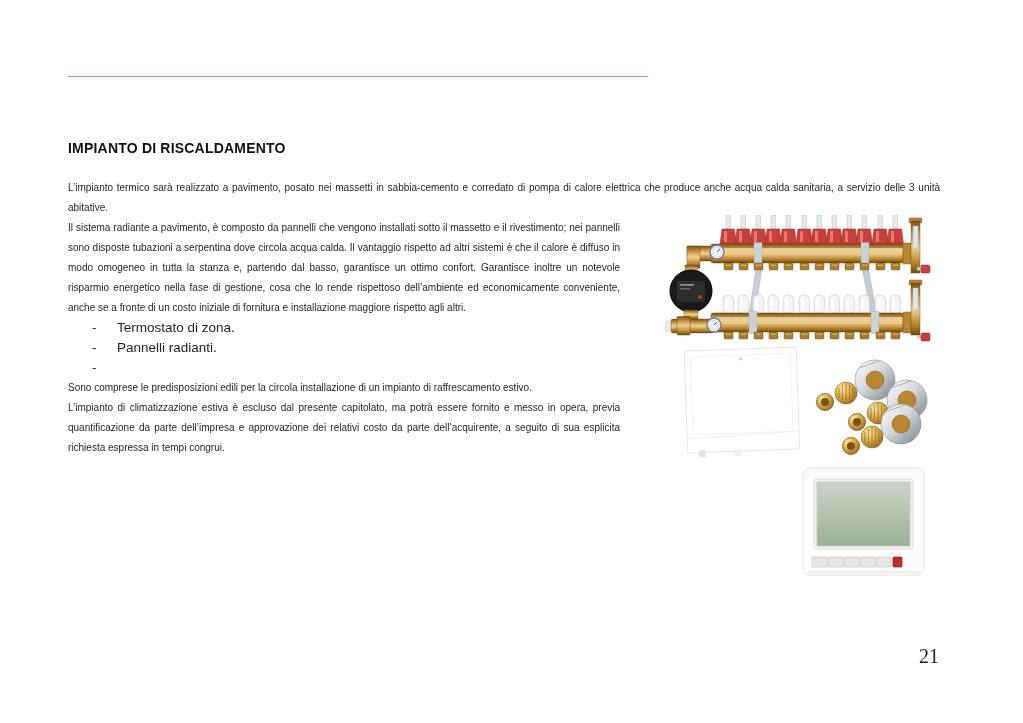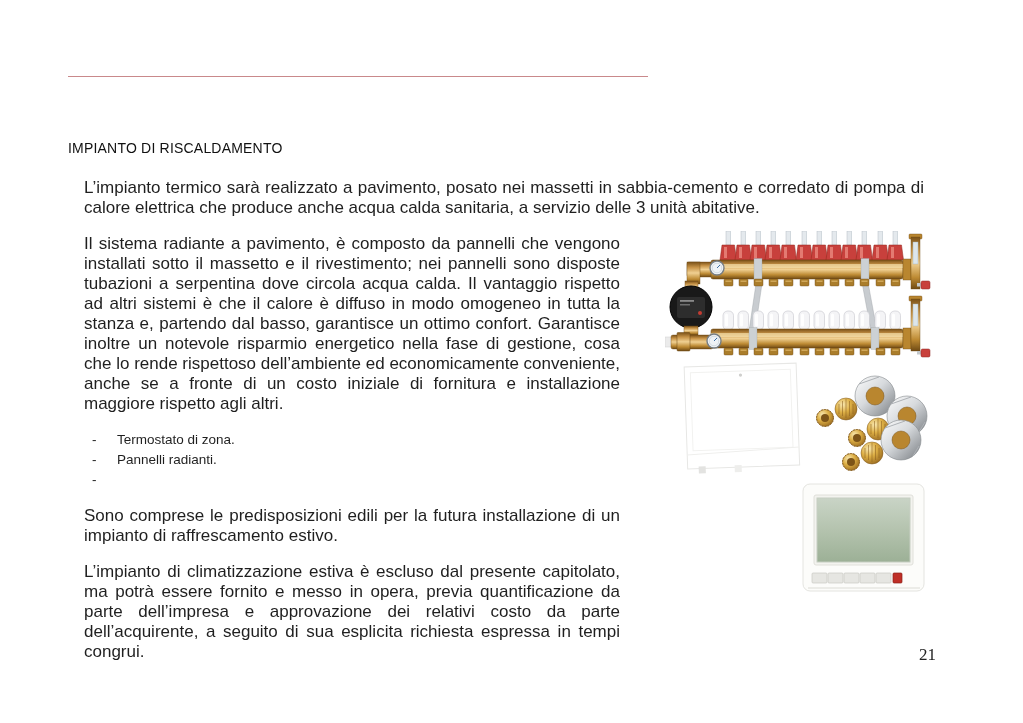--- a/index.html
+++ b/index.html
@@ -10,34 +10,34 @@
   .logo{position:absolute;left:574px;top:40px;z-index:2;}
   .logo-squares{position:relative;width:56px;height:49px;}
   .sq{position:absolute;box-sizing:border-box;}
   .sq1{left:0;top:0;width:36px;height:36px;background:#a2a2a2;}
   .sq2{left:7px;top:3px;width:36px;height:36px;background:#8e8e8e;border:2px solid #fff;}
   .sq3{left:14px;top:7px;width:38px;height:38px;background:#cb2127;border:2px solid #fff;}
   .logo-text{font-size:29px;line-height:1;color:#cb2b30;letter-spacing:3px;margin-top:7px;font-weight:400;}
   .logo-sub{font-size:6.5px;letter-spacing:1.2px;color:#b5696b;margin-top:3px;}
   
   .content{position:absolute;left:68px;top:140px;width:872px;}
-  .content h1{font-size:14px;font-weight:normal;margin:0 0 22px 0;letter-spacing:.2px;color:#111;}
-  .content p{margin:16px;font-size:17px;line-height:20px;text-align:justify;}
+  .content h1{font-size:14px;font-weight:bold;margin:0 0 22px 0;letter-spacing:.2px;color:#111;}
+  .content p{margin:0;font-size:10px;line-height:20px;text-align:justify;}
   .list{margin:0;}
   .li{display:flex;font-size:13.5px;line-height:20px;padding-left:24px;}
   .marker{width:25px;flex:none;}
   
   .figures{float:right;width:320px;height:400px;position:relative;}
   .fig{position:absolute;}
   .fig-manifold{left:45px;top:-3px;}
   .fig-cabinet{left:63px;top:127px;}
   .fig-fittings{left:193px;top:140px;}
   .fig-thermostat{left:180px;top:245px;}
   .page-number{position:absolute;left:919px;top:645px;font-family:"Liberation Serif",serif;
-               font-size:17px;color:#222;}
+               font-size:20px;color:#222;}
 </style>
 </head>
 <body>
 
 <div class="page">
 
   <div class="rule"></div>
 
 
   <div class="content">
@@ -245,18 +245,18 @@
       </div>
       <div class="li">
         <span class="marker">-</span>
         <span>Pannelli radianti.</span>
       </div>
       <div class="li">
         <span class="marker">-</span>
       </div>
     </div>
 
-    <p>Sono comprese le predisposizioni edili per la futura installazione di un impianto di raffrescamento estivo.</p>
+    <p>Sono comprese le predisposizioni edili per la circola installazione di un impianto di raffrescamento estivo.</p>
     <p>L’impianto di climatizzazione estiva è escluso dal presente capitolato, ma potrà essere fornito e messo in opera, previa quantificazione da parte dell’impresa e approvazione dei relativi costo da parte dell’acquirente, a seguito di sua esplicita richiesta espressa in tempi congrui.</p>
   </div>
 
   <div class="page-number">21</div>
 </div>
 
 </body></html>

